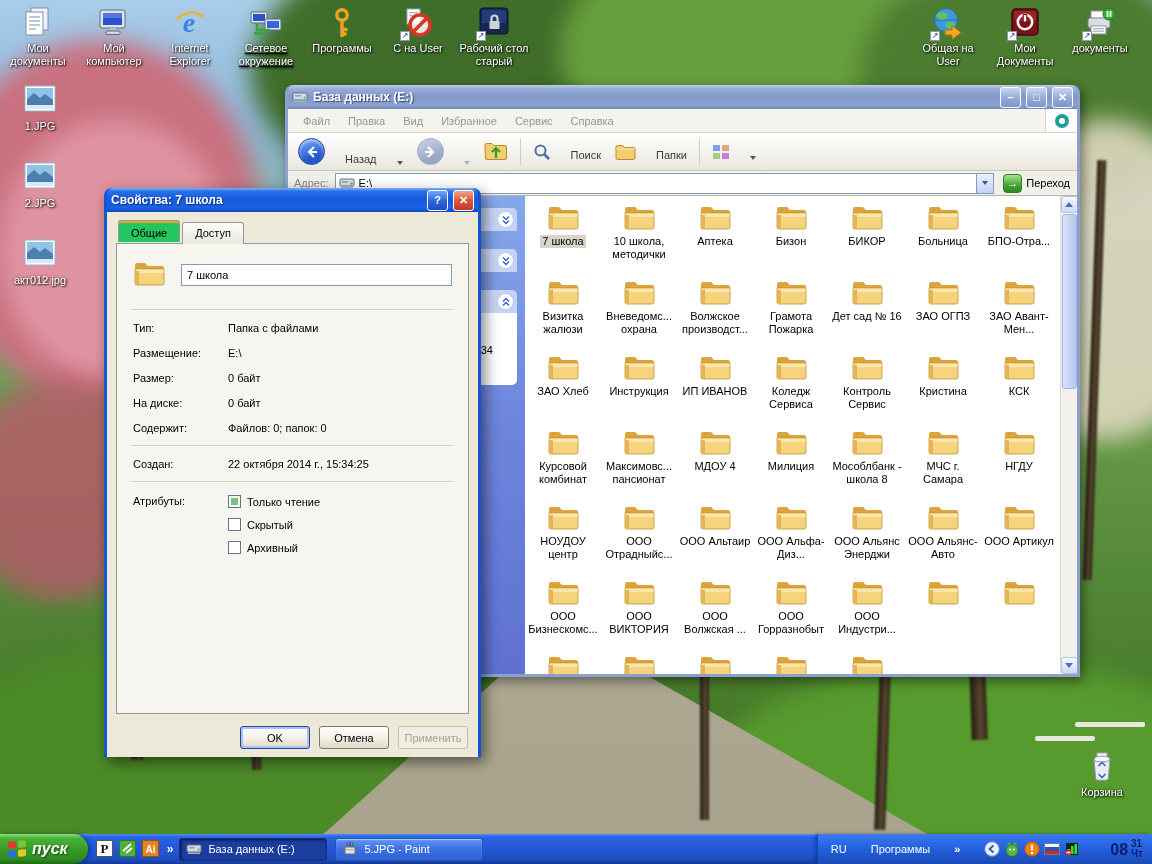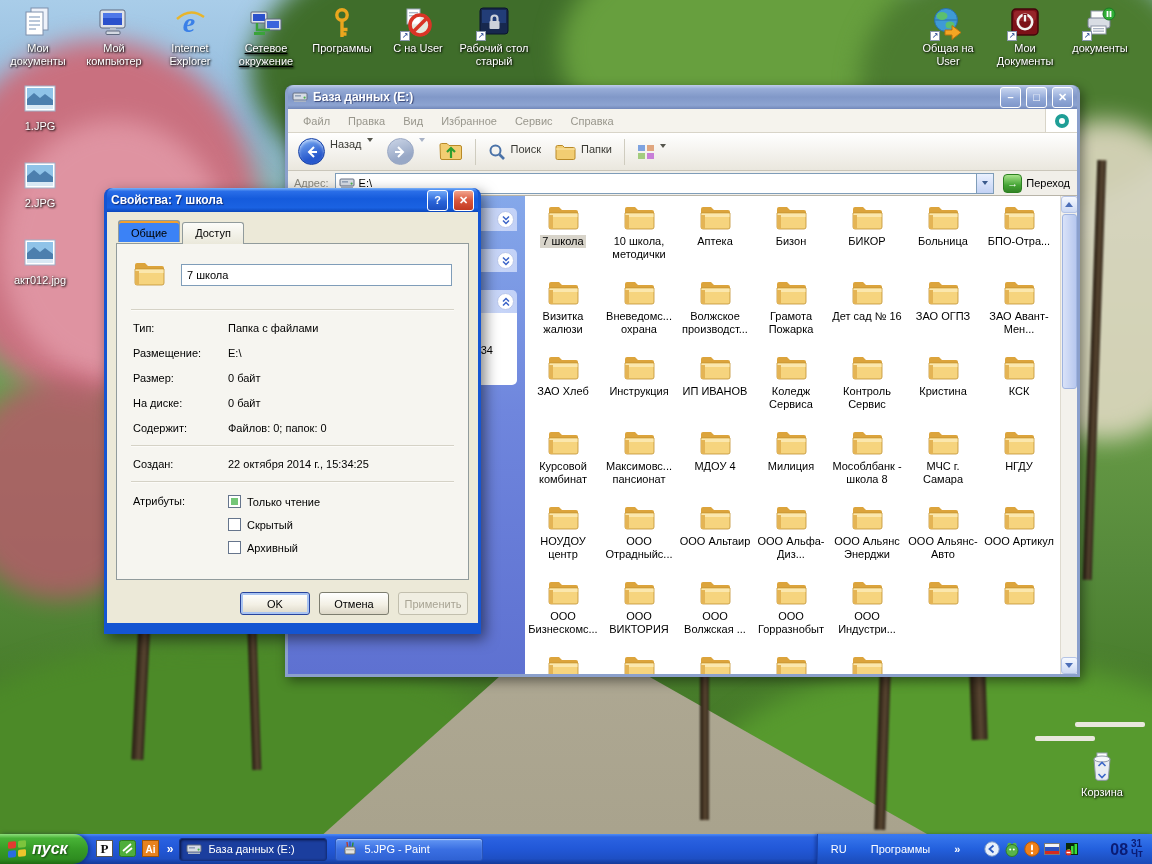--- a/index.html
+++ b/index.html
@@ -37,21 +37,21 @@
 .menubar .mi{padding:5px 9px;color:#98968c;cursor:default}
 .menubar .logo{margin-left:auto;width:32px;height:23px;background:#fff;border-left:1px solid #d8d4c8;display:flex;align-items:center;justify-content:center}
 .logo-ring{width:14px;height:14px;border:4px solid #1f9e96;border-radius:50%}
 .toolbar{height:38px;display:flex;align-items:center;gap:6px;padding:0 6px;background:linear-gradient(180deg,#fff,#eae7de);border-bottom:1px solid #cac6ba;flex:0 0 auto}
 .nav-circle{width:27px;height:27px;border-radius:50%;display:flex;align-items:center;justify-content:center;flex:0 0 auto;cursor:pointer}
 .nav-circle.back{background:linear-gradient(160deg,#7cb0f6,#2758cc 70%);border:1px solid #1a44a8;box-shadow:inset 0 2px 3px rgba(255,255,255,.55)}
 .nav-circle.fwd{background:linear-gradient(160deg,#ccd6e8,#98a8c6 70%);border:1px solid #9aa8c4}
 .tool-lbl{color:#3a3a34}
 .caret{width:0;height:0;border-left:3px solid transparent;border-right:3px solid transparent;border-top:4px solid #55554d}
 .tool-sep{width:1px;height:26px;background:#cfccbf;margin:0 2px}
-.tool-btn{display:flex;align-items:flex-start;gap:5px;padding:3px 4px;border-radius:3px;cursor:pointer}
+.tool-btn{display:flex;align-items:flex-end;gap:20px;padding:3px 4px;border-radius:3px;cursor:pointer}
 .addrbar{height:25px;display:flex;align-items:center;background:#f1efe9;border-bottom:1px solid #b8b4a8;padding:0 4px;gap:6px;flex:0 0 auto}
 .addr-lbl{color:#8a887e;padding-left:2px}
 .addr-combo{flex:1;height:21px;background:#fff;border:1px solid #7f9db9;display:flex;align-items:center;padding-left:3px;gap:4px}
 .combo-btn{margin-left:auto;width:17px;height:19px;background:linear-gradient(180deg,#eaf1ff,#c3d2f4);border-left:1px solid #7f9db9;display:flex;align-items:center;justify-content:center;cursor:pointer}
 .combo-btn .caret{border-top-color:#3a5a8c}
 .go{display:flex;align-items:center;gap:4px;padding:0 3px;cursor:pointer}
 .go-circle{width:19px;height:19px;border-radius:4px;background:linear-gradient(180deg,#a8e48c,#44a434 60%,#338426);border:1px solid #2c8020;color:#fff;display:flex;align-items:center;justify-content:center;font-weight:bold}
 
 
 .content{flex:1;display:flex;min-height:0;background:#fff}
@@ -67,25 +67,25 @@
 .folder-item.sel .flbl{background:#d8d4ca;padding:0 2px}
 .vscroll{width:17px;flex:0 0 auto;background:#f3f1ec;border-left:1px solid #dedacf;display:flex;flex-direction:column;align-items:center}
 .scr-btn{width:17px;height:17px;background:linear-gradient(180deg,#f6f9ff,#cdd9f3);border:1px solid #b5c4e6;border-radius:3px;display:flex;align-items:center;justify-content:center;cursor:pointer}
 .scr-btn.down{margin-top:auto}
 .scr-thumb{width:15px;height:175px;margin-top:1px;background:linear-gradient(90deg,#d9e2f8,#b7c8ef);border:1px solid #9fb4e0;border-radius:3px;cursor:grab}
 .scr-arrow{width:0;height:0;border-left:4px solid transparent;border-right:4px solid transparent}
 .scr-arrow.up{border-bottom:5px solid #4d6fb8}
 .scr-arrow.dn{border-top:5px solid #4d6fb8}
 
 
-.dialog{position:absolute;left:104px;top:188px;width:377px;height:446px;background:#1455d2;border-radius:8px 8px 0 0;padding:0 3px 11px;box-shadow:4px 5px 14px rgba(0,0,0,.5)}
+.dialog{position:absolute;left:104px;top:188px;width:377px;height:569px;background:#1455d2;border-radius:8px 8px 0 0;padding:0 3px 0;box-shadow:4px 5px 14px rgba(0,0,0,.5)}
 .dlg-body{height:calc(100% - 24px);background:#ece9d8;padding:10px 9px 8px;display:flex;flex-direction:column}
 .tabs{display:flex;position:relative;z-index:2;padding-left:2px}
 .tab{padding:4px 12px 3px;border:1px solid #919b9c;border-bottom:none;border-radius:3px 3px 0 0;background:linear-gradient(180deg,#fcfcf9,#eae8da);margin-right:2px;color:#000;cursor:pointer}
-.tab.active{background:#3b82f6;box-shadow:inset 0 2px 0 #f0a030;position:relative;top:-2px;padding-top:6px}
+.tab.active{background:#22c55e;box-shadow:inset 0 2px 0 #f0a030;position:relative;top:-2px;padding-top:6px}
 .tab-page{flex:1;border:1px solid #919b9c;background:#f6f5f0;margin-top:-1px;padding:14px 14px 8px;display:flex;flex-direction:column}
 .name-row{display:flex;align-items:center;gap:16px;padding:2px 2px 14px}
 .name-input{flex:1;height:22px;border:1px solid #7f9db9;background:#fff;padding:0 5px;font-family:"Liberation Sans",sans-serif;font-size:11px}
 .sep{height:1px;background:#d5d2c6;box-shadow:0 1px 0 #fcfbf8;margin:5px 0}
 .drow{display:flex;padding:6.5px 2px}
 .drow .dl{width:95px;flex:0 0 auto}
 .attr-row{display:flex;padding:8px 2px 0}
 .attr-row .dl{width:95px;flex:0 0 auto}
 .attr-items{display:flex;flex-direction:column;gap:10px}
 .attr-item{display:flex;align-items:center;gap:6px;cursor:pointer}

